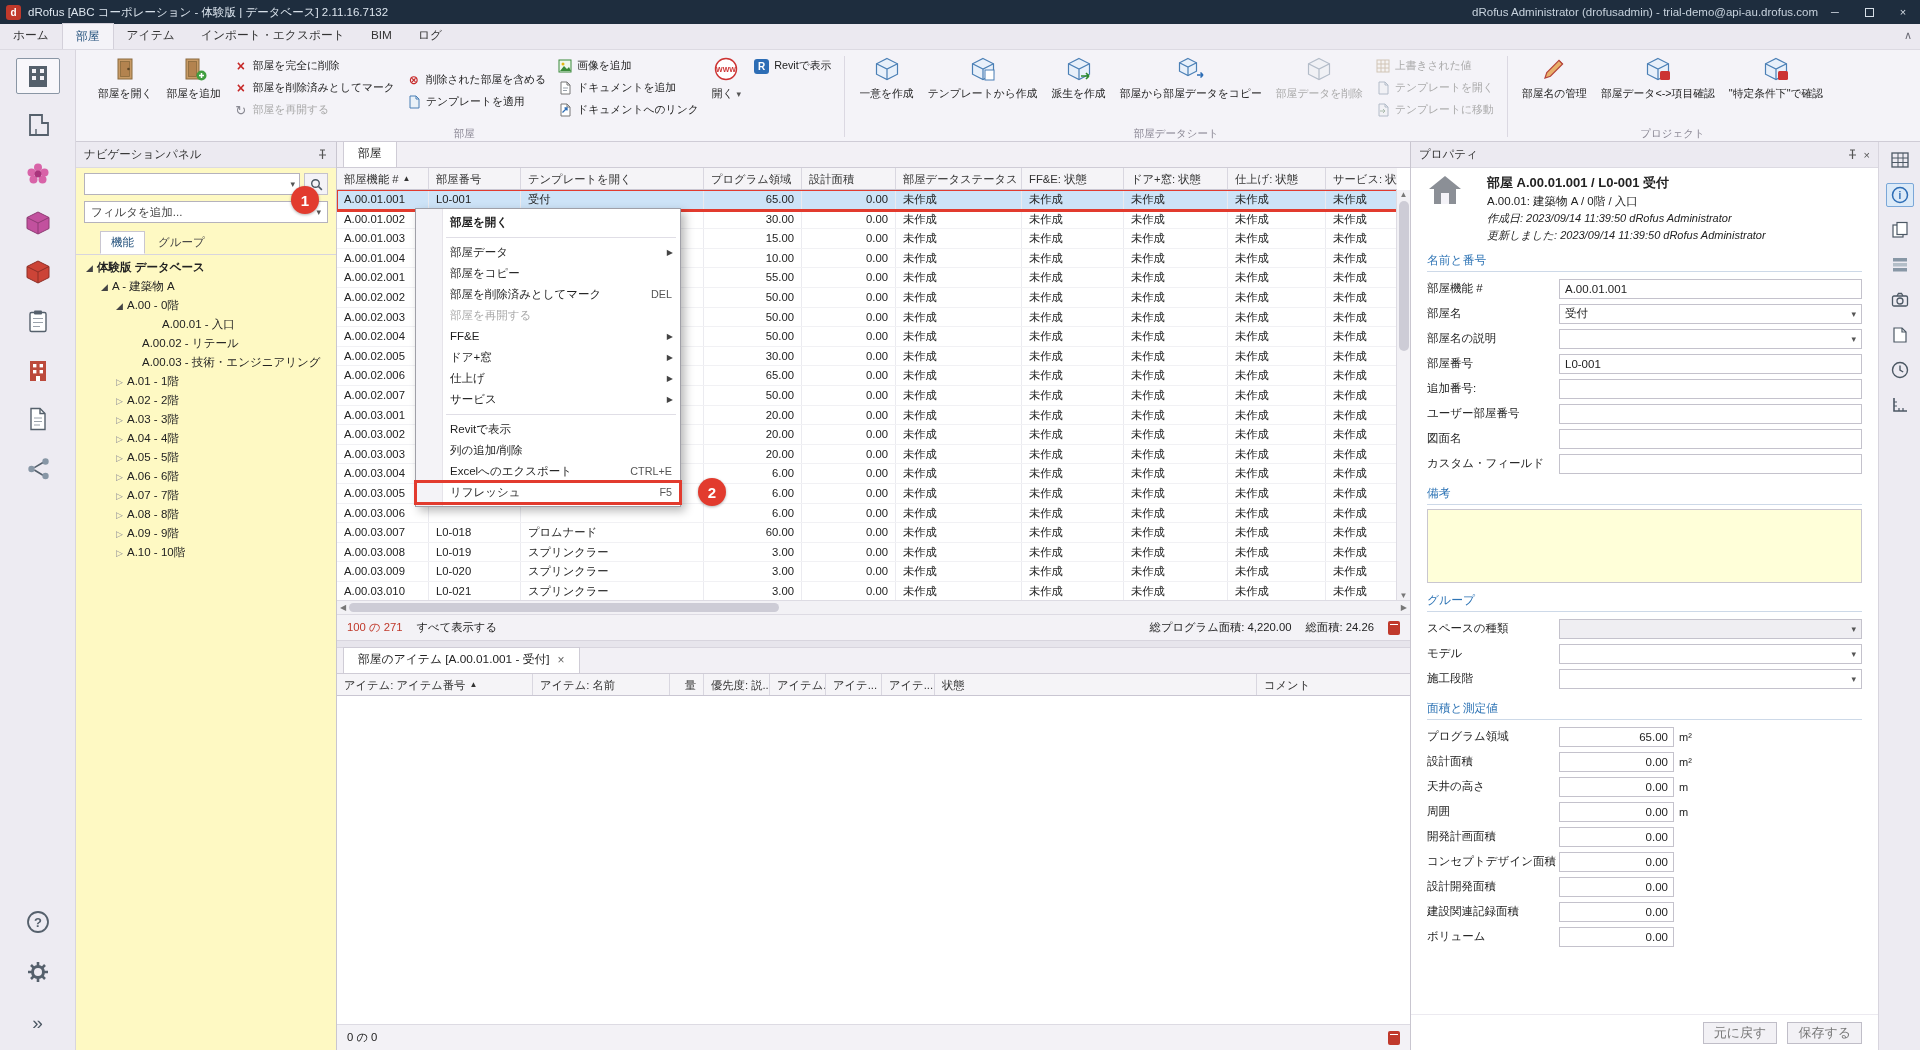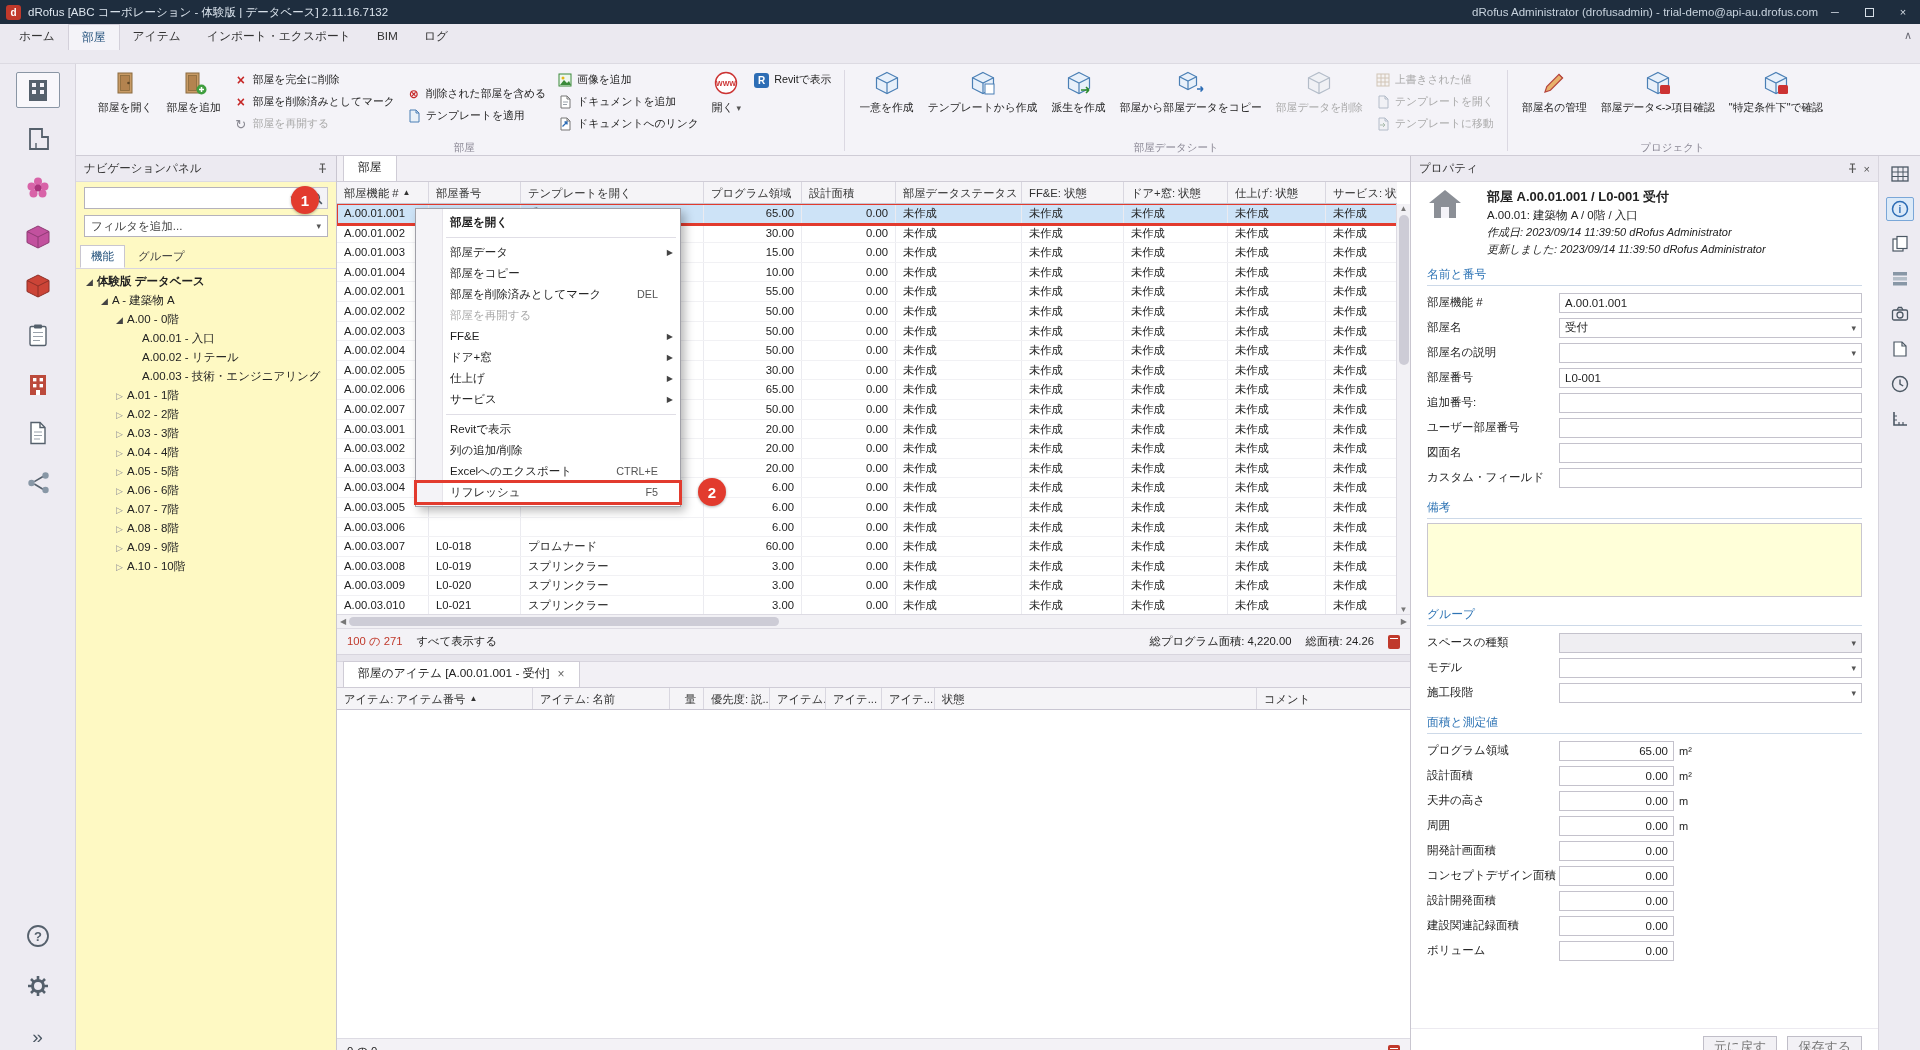--- a/index.html
+++ b/index.html
@@ -7,21 +7,21 @@
   body{font-family:"Liberation Sans","DejaVu Sans",sans-serif;font-size:12px;color:#222;background:#e9e7ee;position:relative}
   svg{display:block}
   
   .titlebar{height:24px;background:#1e2d3e;color:#dce5ee;display:flex;align-items:center;font-size:11.5px;padding-left:6px}
   .applogo{width:15px;height:15px;background:#c0392b;border-radius:3px;color:#fff;font-weight:bold;font-size:10px;text-align:center;line-height:15px;margin-right:7px}
   .tb-title{flex:1;white-space:nowrap;overflow:hidden}
   .tb-user{margin-right:0;color:#c7d2dd;white-space:nowrap}
   .winbtn{width:34px;height:24px;display:flex;align-items:center;justify-content:center;color:#d6dee6;font-size:11px}
   .winbtn .maxbox{width:9px;height:9px;border:1px solid #d6dee6;display:inline-block}
   
-  .menubar{height:40px;background:#ebe9f0;display:flex;align-items:flex-start;border-bottom:1px solid #dcdae2;padding-left:6px;position:relative}
+  .menubar{height:26px;background:#ebe9f0;display:flex;align-items:flex-end;border-bottom:1px solid #dcdae2;position:relative}
   .mtab{padding:5px 13px 4px;font-size:11.8px;color:#333;white-space:nowrap}
   .mtab.active{background:#f4f3f8;border:1px solid #d3d0da;border-bottom:none;color:#1f4e79}
   .ribbon-collapse{position:absolute;right:8px;top:5px;color:#6a6a74;font-size:11px}
   
   .shell{display:flex;height:1000px}
   .leftstrip{width:76px;background:#edebf2;border-right:1px solid #d8d5de;display:flex;flex-direction:column;align-items:center;padding-top:8px;gap:13px;position:relative}
   .lsitem{width:44px;height:36px;display:flex;align-items:center;justify-content:center}
   .lsitem.active{background:#f8f7fb;border:1px solid #8a96a5;border-radius:2px}
   .ls-bottom{position:absolute;bottom:10px;left:0;right:0;display:flex;flex-direction:column;align-items:center;gap:14px}
   .glyph-xl{font-size:19px;color:#4c5864;line-height:1}
@@ -52,21 +52,21 @@
   .panelhead .ph-title{flex:1;white-space:nowrap;overflow:hidden}
   .ph-ic{margin-left:6px;color:#555;font-size:11px;display:flex;align-items:center}
   .searchrow{display:flex;align-items:center;gap:4px;padding:5px 8px 2px}
   .searchbox{flex:1;height:22px;border:1px solid #b5b2bc;background:#fff;display:flex;align-items:center;padding:0 4px}
   .searchbox input{flex:1;border:none;outline:none;font-size:11.5px;min-width:0;background:transparent}
   .combo-arrow{font-size:9px;color:#555}
   .sbtn{width:24px;height:22px;border:1px solid #c5c2cc;background:#f4f3f7;display:flex;align-items:center;justify-content:center}
   .filterrow{padding:4px 8px}
   .filterbox{height:22px;border:1px solid #b5b2bc;background:#fff;display:flex;align-items:center;padding:0 6px;font-size:11.5px;color:#444}
   .filterbox span.flabel{flex:1}
-  .navtabs{display:flex;padding:4px 4px 0;border-bottom:1px solid #d8d5de;gap:2px}
+  .navtabs{display:flex;padding:4px 24px 0;border-bottom:1px solid #d8d5de;gap:2px}
   .navtab{padding:3px 10px;font-size:11.5px;border:1px solid transparent;color:#444}
   .navtab.active{background:#fff;border-color:#c9c6d0;border-bottom-color:#fff;color:#1f4e79}
   .tree{flex:1;overflow:hidden;padding-top:3px}
   .tree-row{height:19px;display:flex;align-items:center;font-size:11.5px;white-space:nowrap}
   .tree-arrow{width:15px;display:inline-block;text-align:center;font-size:9px;color:#444;flex:none}
   .tree-arrow.col{color:#8d8d97}
   .tree-label.root{font-weight:bold}
   
   .main{flex:1;display:flex;flex-direction:column;background:#fff;border-right:1px solid #c9c6d0;min-width:0}
   .maintabs{height:26px;background:#f2f0f5;border-bottom:1px solid #cfccd6;display:flex;align-items:flex-end;padding-left:6px}
@@ -118,21 +118,21 @@
   .pbtn{min-width:70px;height:22px;border:1px solid #c0bec8;background:#f2f1f5;color:#777;font-size:13px;display:flex;align-items:center;justify-content:center;padding:0 10px}
   
   .rightstrip{width:42px;background:#edebf2;border-left:1px solid #d8d5de;display:flex;flex-direction:column;align-items:center;padding-top:6px;gap:11px}
   .rsitem{width:28px;height:24px;display:flex;align-items:center;justify-content:center}
   .rsitem.active{background:#dceaf8;border:1px solid #7aa7d8;border-radius:2px}
   
   .context-menu{position:absolute;left:415px;top:208px;width:266px;background:#fff;border:1px solid #a0a0a8;box-shadow:4px 4px 9px rgba(0,0,0,.28);padding:3px 0;z-index:40}
   .context-menu::before{content:"";position:absolute;left:0;top:0;bottom:0;width:26px;background:#f4f3f7;border-right:1px solid #e6e4ea}
   .menu-item{position:relative;height:21px;line-height:21px;padding-left:34px;padding-right:8px;font-size:11.5px;display:flex;align-items:center;color:#1e1e1e}
   .menu-item .mi-label{flex:1;white-space:nowrap}
-  .mi-key{color:#555;margin-right:14px;font-size:10.8px}
+  .mi-key{color:#555;font-size:10.8px}
   .mi-arrow{position:absolute;right:7px;font-size:8px;color:#444}
   .menu-item.bold{font-weight:bold}
   .menu-item.disabled{color:#ababab}
   .menu-item.annotated{outline:3px solid #e23b2e;outline-offset:-1px}
   .menu-sep{height:1px;background:#e0dee6;margin:4px 4px 4px 30px}
   
   .marker{position:absolute;width:28px;height:28px;border-radius:50%;background:#e23b2e;color:#fff;font-weight:bold;font-size:15px;display:flex;align-items:center;justify-content:center;z-index:60;box-shadow:0 1px 3px rgba(0,0,0,.3)}
   #marker1{left:291px;top:186px}
   #marker2{left:698px;top:478px}
 </style>
@@ -493,21 +493,21 @@
               <span class="tree-label root">体験版 データベース</span>
             </div>
             <div class="tree-row" style="padding-left: 21px;">
               <span class="tree-arrow">◢</span>
               <span class="tree-label">A - 建築物 A</span>
             </div>
             <div class="tree-row" style="padding-left: 36px;">
               <span class="tree-arrow">◢</span>
               <span class="tree-label">A.00 - 0階</span>
             </div>
-            <div class="tree-row" style="padding-left: 51px;">
+            <div class="tree-row" style="padding-left: 71px;">
               <span class="tree-arrow"></span>
               <span class="tree-label">A.00.01 - 入口</span>
             </div>
             <div class="tree-row" style="padding-left: 51px;">
               <span class="tree-arrow"></span>
               <span class="tree-label">A.00.02 - リテール</span>
             </div>
             <div class="tree-row" style="padding-left: 51px;">
               <span class="tree-arrow"></span>
               <span class="tree-label">A.00.03 - 技術・エンジニアリング</span>

